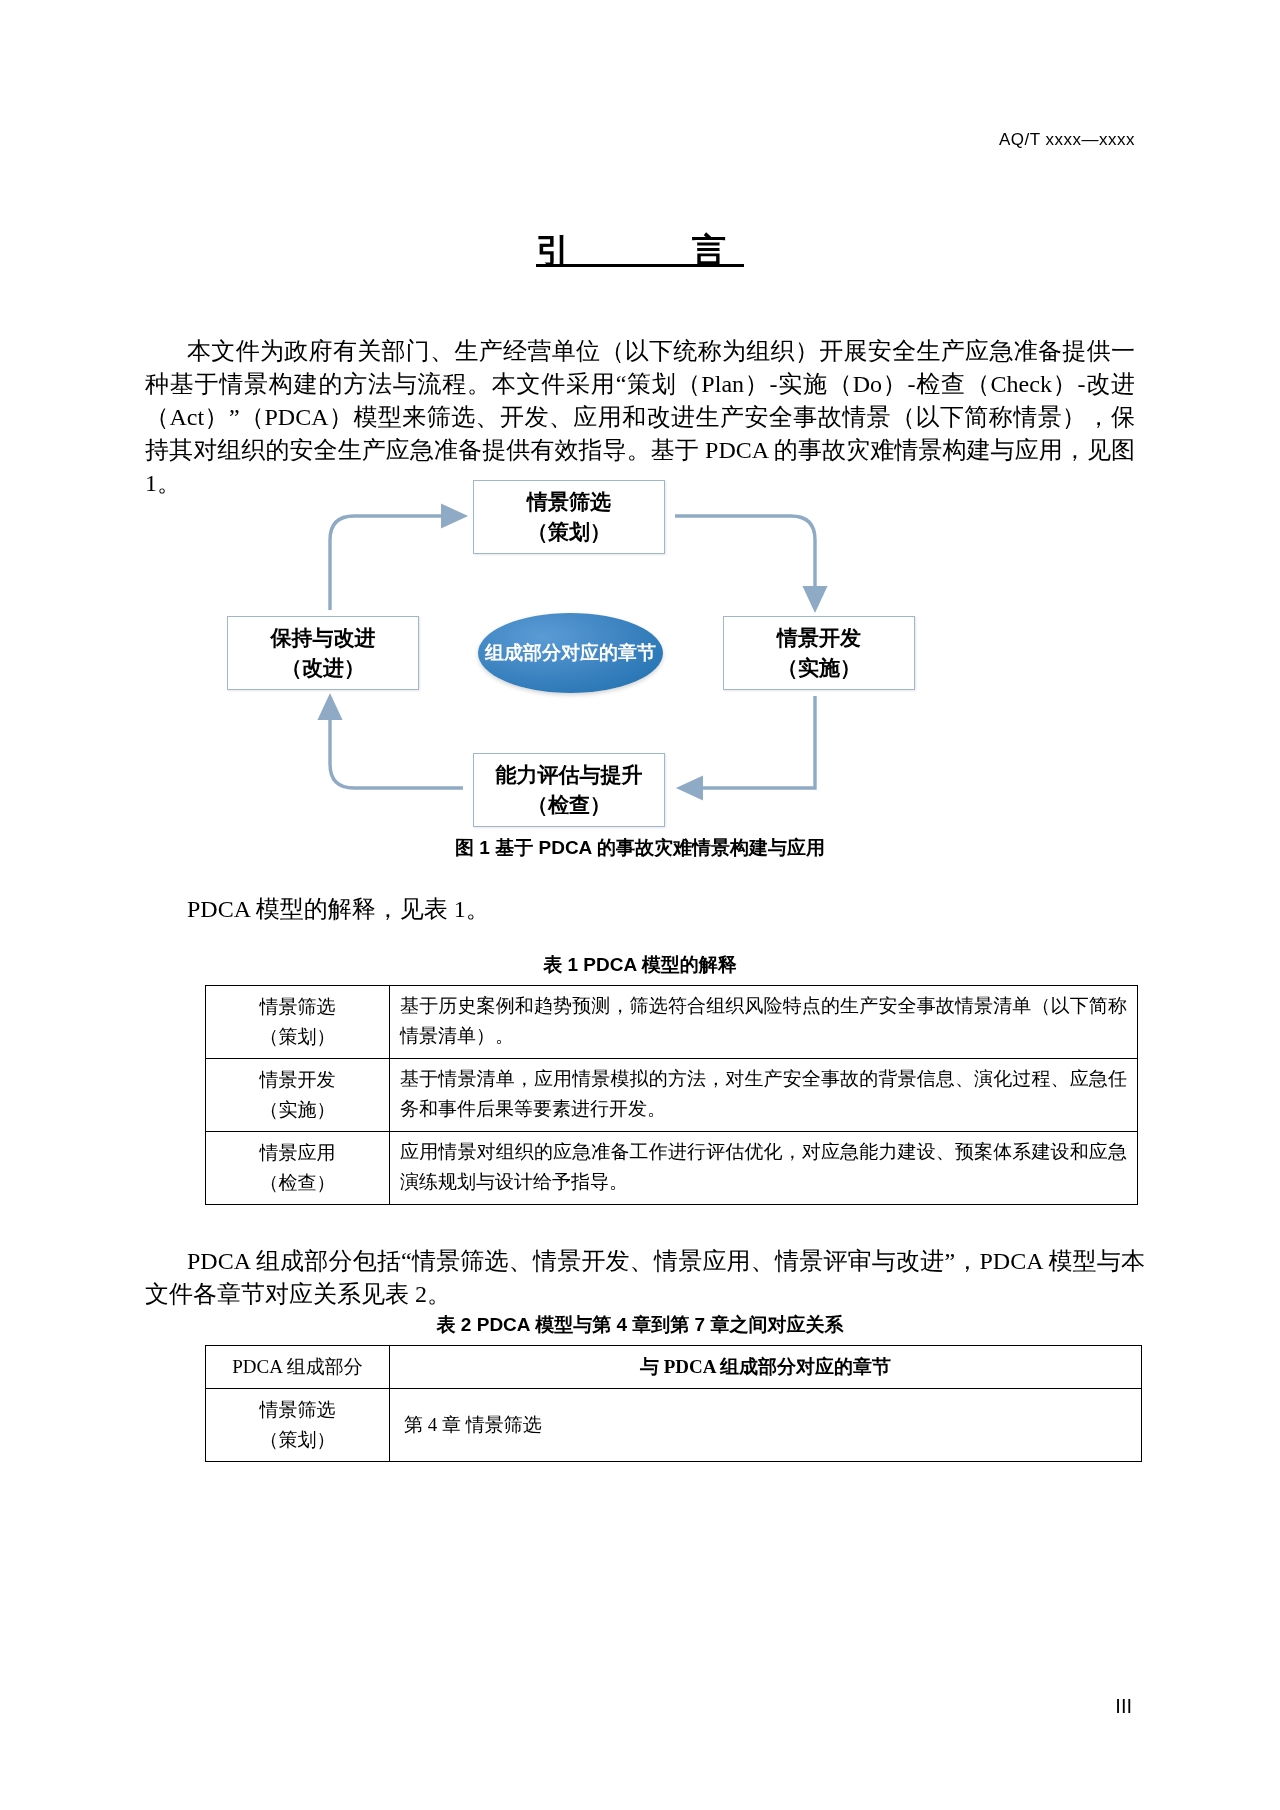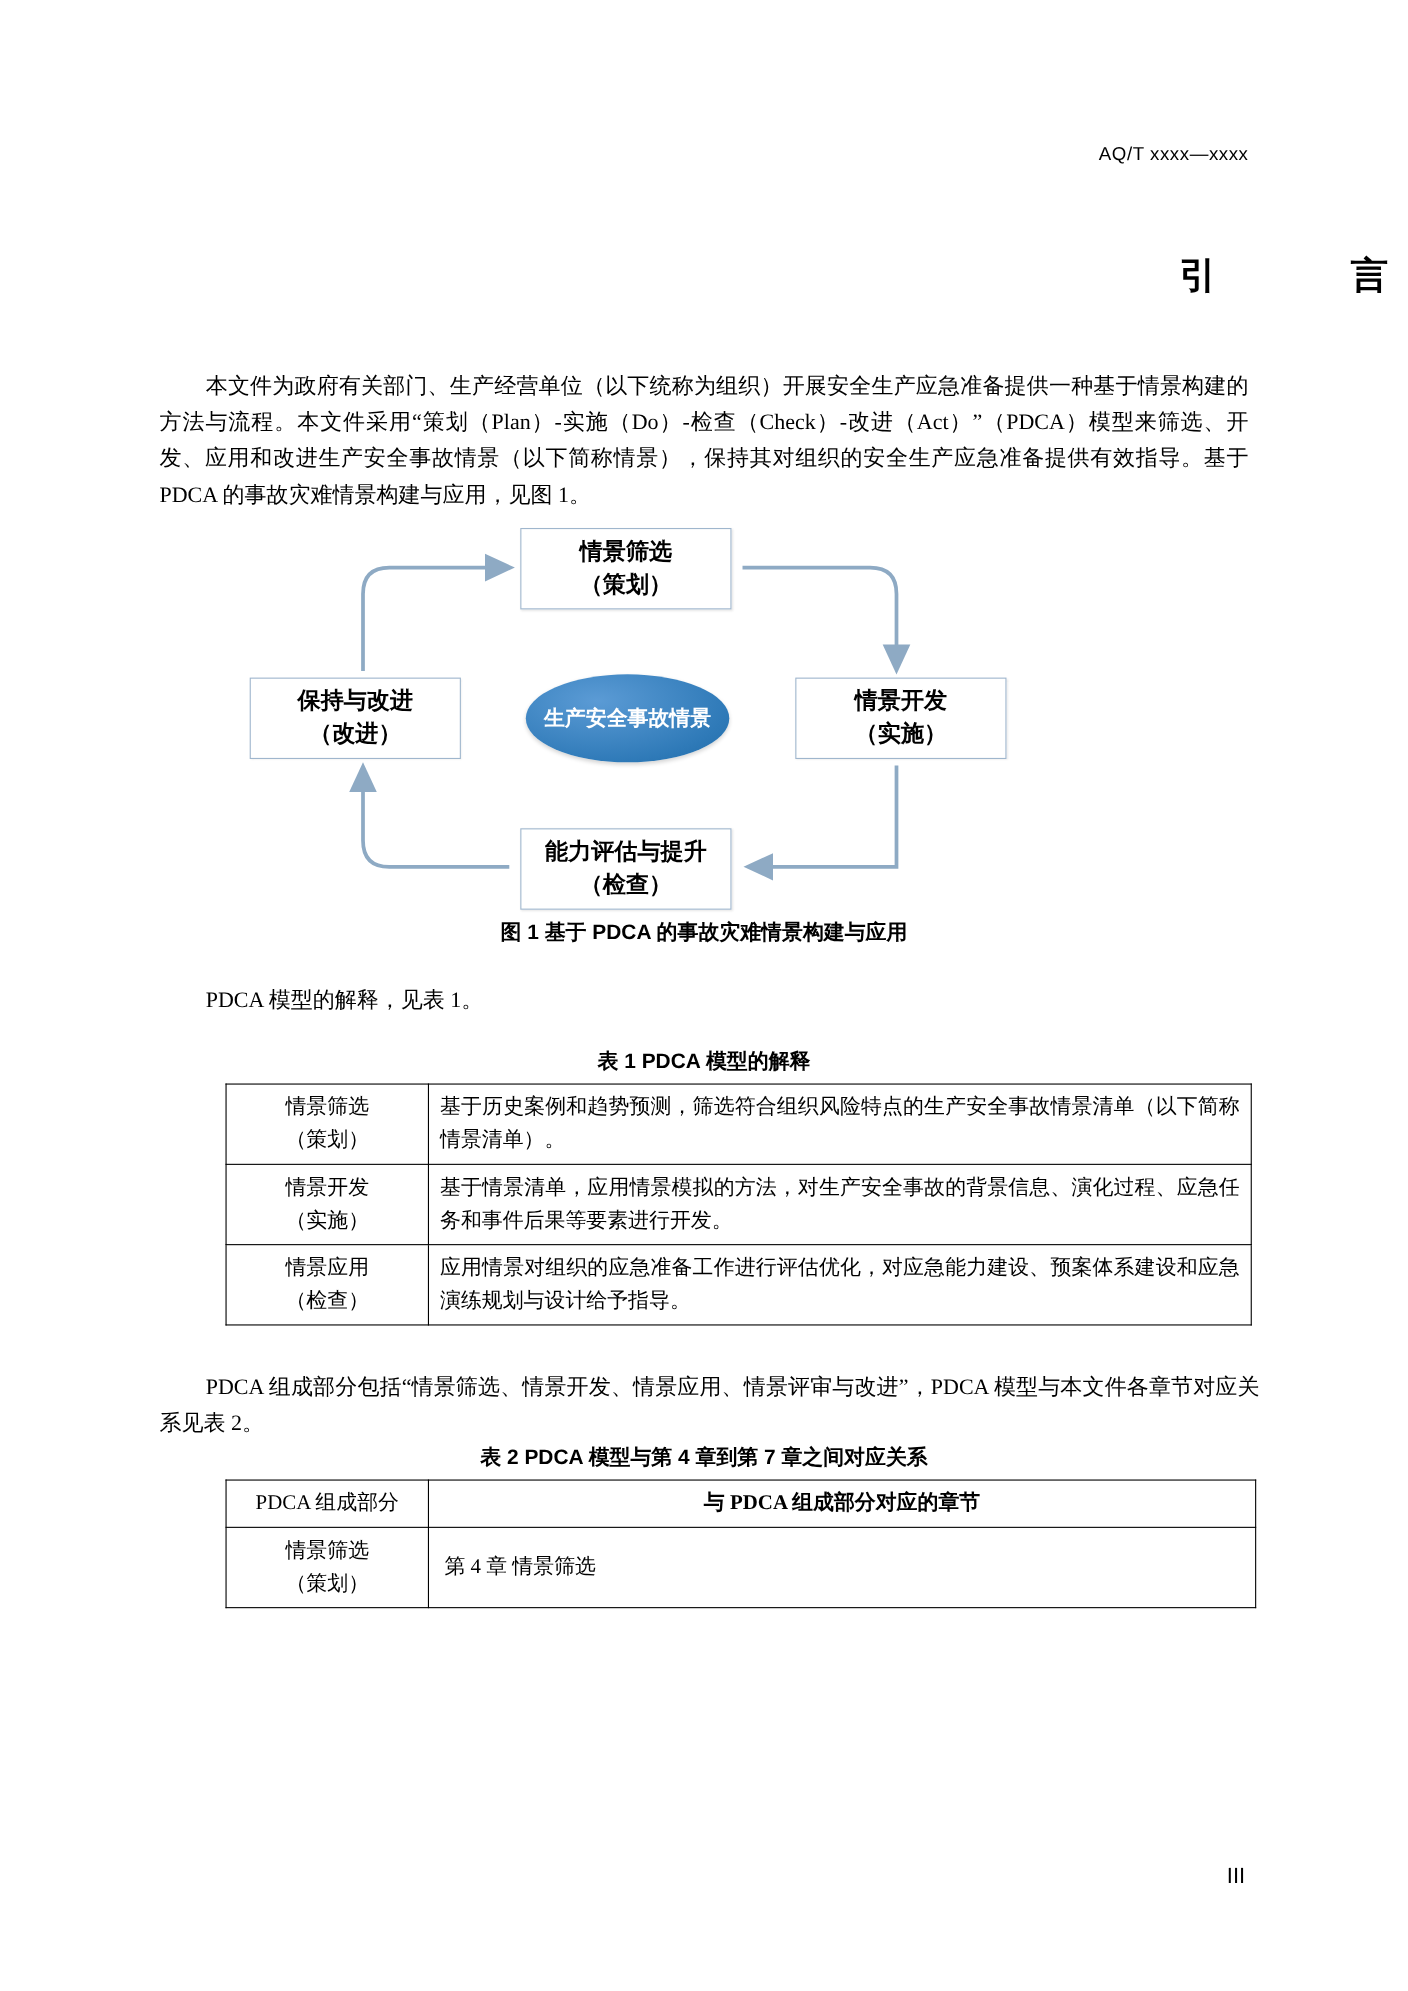--- a/index.html
+++ b/index.html
@@ -26,29 +26,30 @@
     right: 145px;
     top: 130px;
     font-family: "Liberation Sans", sans-serif;
     font-size: 17px;
     letter-spacing: 0.5px;
   }
   .doc-title {
     position: absolute;
     left: 0; right: 0;
     top: 228px;
-    text-align: right;
+    text-align: center;
     font-family: "Liberation Sans", sans-serif;
     font-size: 34px;
     font-weight: bold;
     letter-spacing: 18px;
+    text-decoration: underline;
   }
   .para {
     position: absolute;
-    font-size: 20px;
+    font-size: 24px;
     line-height: 33px;
     text-align: justify;
   }
   .para-intro {
     left: 145px;
     top: 335px;
     width: 990px;
     text-indent: 42px;
   }
   .fig-caption {
@@ -199,21 +200,21 @@
 
     <div class="node" id="node-plan">情景筛选
 （策划）</div>
     <div class="node" id="node-do">情景开发
 （实施）</div>
     <div class="node" id="node-check">能力评估与提升
 （检查）</div>
     <div class="node" id="node-act">保持与改进
 （改进）</div>
 
-    <div class="center-ellipse">生产安全事故情景</div>
+    <div class="center-ellipse">组成部分对应的章节</div>
   </div>
 
   <div class="fig-caption">图 1  基于 PDCA 的事故灾难情景构建与应用</div>
 
   <div class="para para-t1">PDCA 模型的解释，见表 1。</div>
 
   <div class="table-title" id="table1-title">表 1  PDCA 模型的解释</div>
 
   <table class="doc-table" id="table1">
     <tbody>

